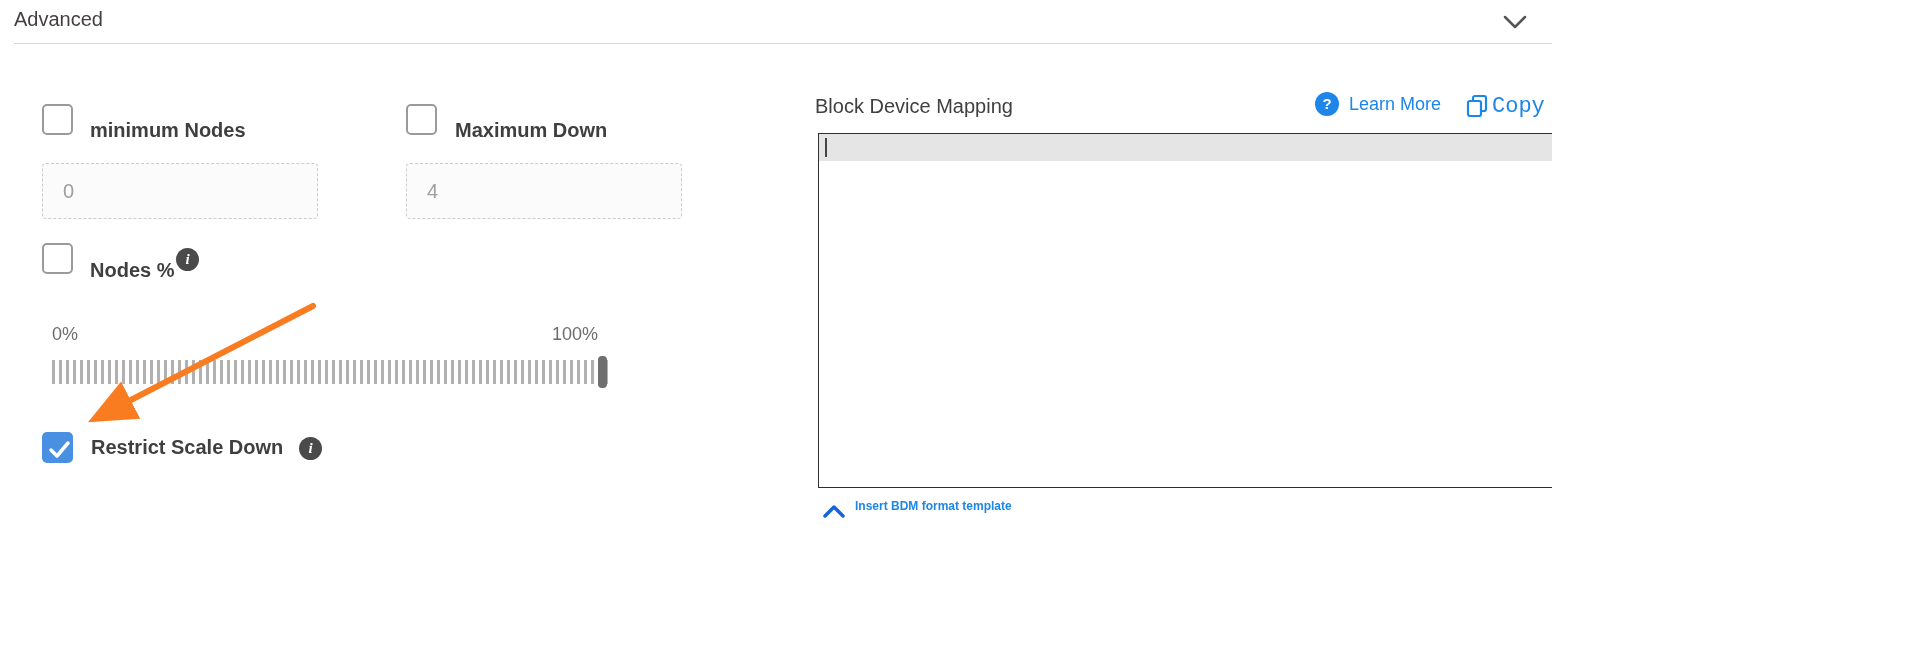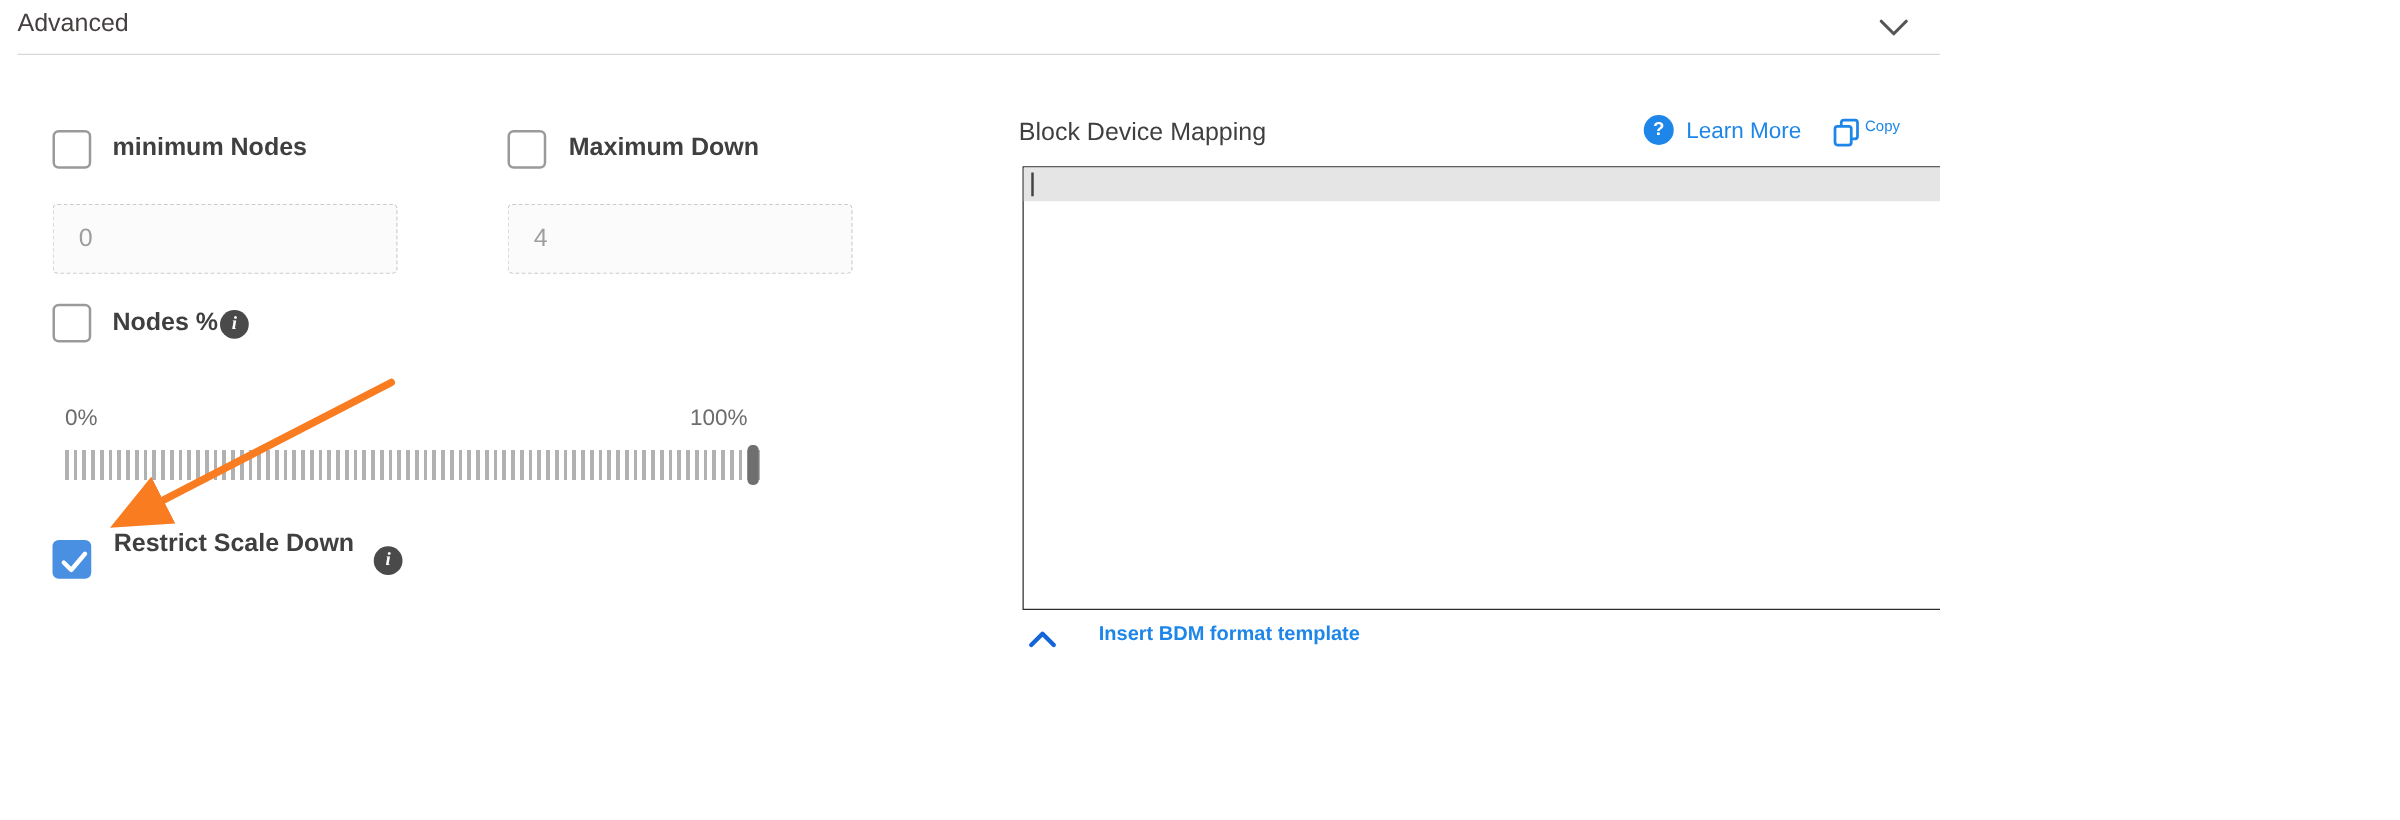--- a/index.html
+++ b/index.html
@@ -32,21 +32,21 @@
     position: absolute; width: 31px; height: 31px;
     border: 2px solid #9a9a9a; border-radius: 5px;
     background: #ffffff; cursor: pointer;
   }
   .checkbox.checked {
     border-color: #4a90e2; background: #4a90e2;
   }
   .checkbox.checked svg { position: absolute; left: 0; top: 0; }
 
   .cb-label {
-    position: absolute; font-size: 20px; font-weight: 600; color: #3f3f3f;
+    position: absolute; font-size: 20px; font-weight: 600; color: #3f3f3f; margin-top: 12px;
   }
 
   .info-icon {
     position: absolute; width: 23px; height: 23px; border-radius: 50%;
     background: #4a4a4a; color: #ffffff;
     font-family: "Liberation Serif", serif; font-style: italic; font-weight: 700;
     font-size: 15px; line-height: 23px; text-align: center; cursor: pointer;
   }
 
   
@@ -88,40 +88,40 @@
     background: #1d86e8; color: #ffffff; font-weight: 700; font-size: 15px;
     line-height: 24px; text-align: center; cursor: pointer;
   }
   .learn-more {
     position: absolute; left: 1349px; top: 94px;
     font-size: 18px; color: #1d86e8; cursor: pointer;
   }
   .copy-icon { position: absolute; left: 1466px; top: 94px; cursor: pointer; }
   .copy-label {
     position: absolute; left: 1492px; top: 94px;
-    font-size: 12px; color: #1d86e8; cursor: pointer;
+    font-size: 22px; color: #1d86e8; cursor: pointer; font-family: Liberation Mono, monospace;
   }
   .bdm-editor {
     position: absolute; left: 818px; top: 133px; width: 738px; height: 355px;
     border: 1px solid #2e2e2e; background: #ffffff; cursor: text;
   }
   .editor-active-line {
     position: absolute; left: 0; top: 0; width: 100%; height: 27px;
     background: #e5e5e5;
   }
   .editor-caret {
     position: absolute; left: 6px; top: 4px; width: 2px; height: 19px;
     background: #444444;
   }
   .insert-chevron {
     position: absolute; left: 822px; top: 504px; cursor: pointer;
   }
   .insert-link {
     position: absolute; left: 855px; top: 499px;
-    font-size: 16px; font-weight: 600; color: #1d86e8; cursor: pointer; margin-left: 24px;
+    font-size: 12px; font-weight: 600; color: #1d86e8; cursor: pointer;
   }
 </style>
 </head>
 <body>
 
 <div class="screen">
 
   <div class="adv-title">Advanced</div>
   <div class="header-chevron">
     <svg width="26" height="20" viewBox="0 0 26 20">

